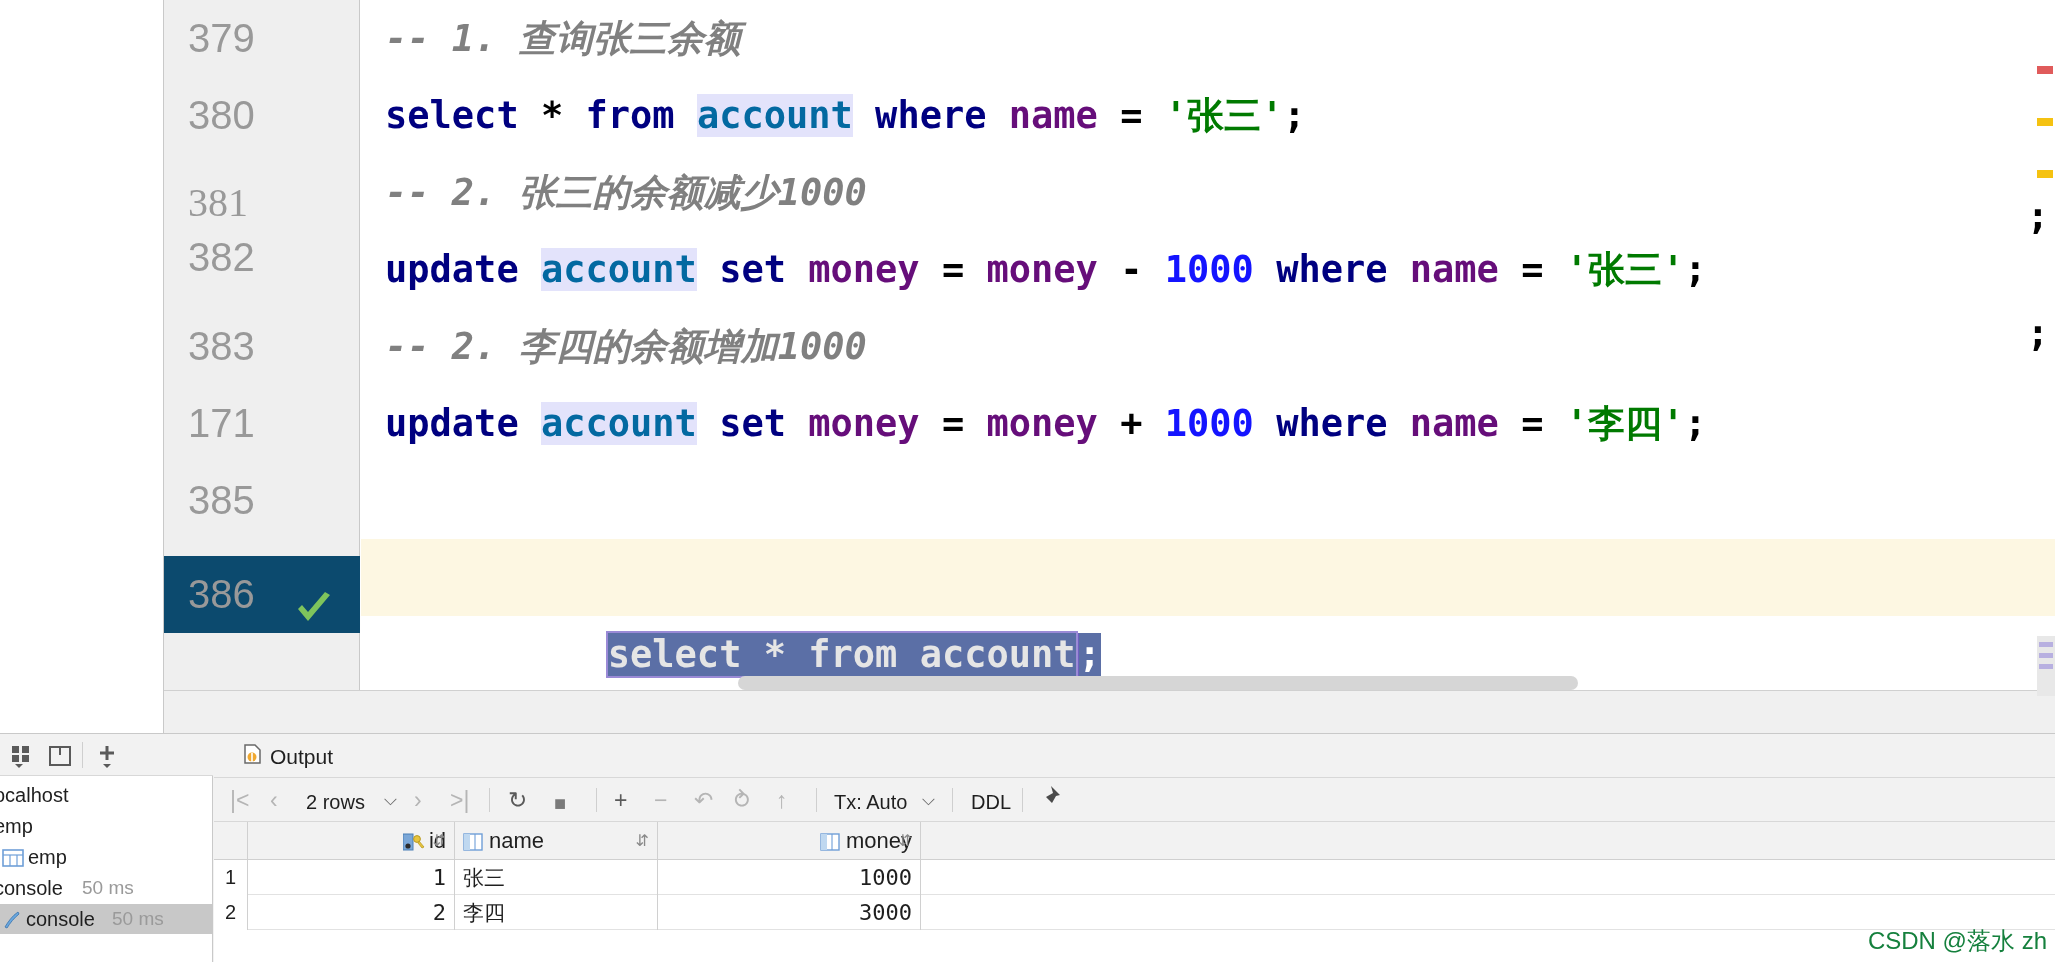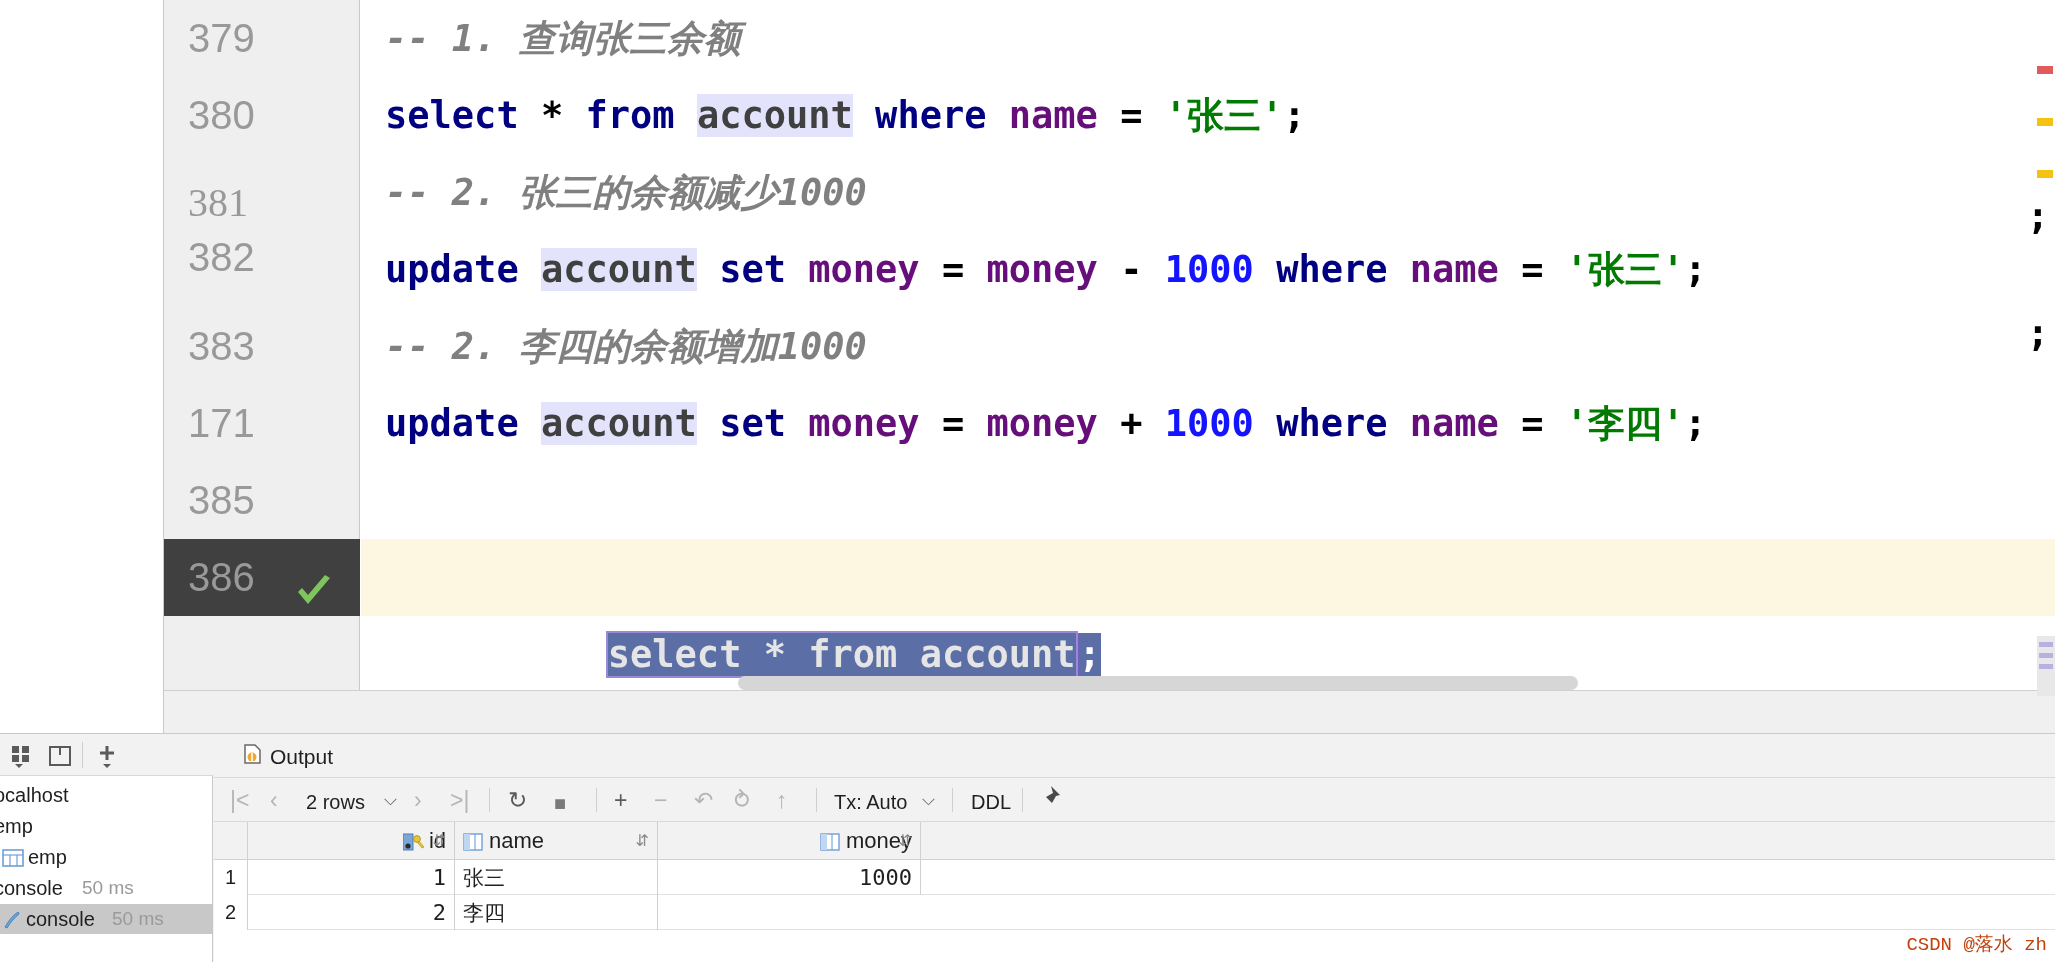--- a/index.html
+++ b/index.html
@@ -35,36 +35,36 @@
     position: absolute; left: 361px; top: 0; width: 1694px; height: 690px;
     background: #ffffff; overflow: hidden;
   }
 
   .ln {
     position: absolute; left: 0; width: 196px; height: 77px;
     color: #999999; font-family: "Liberation Sans", sans-serif;
     font-size: 40px; line-height: 77px; text-align: left;
   }
   .ln .num { position:absolute; left: 24px; top: 0; }
-  .ln.active { background: #404040; }
+  .ln.active { background: #0c4a6e; margin-top: 17px; }
   .ln .check {
     position:absolute; left: 130px; top: 20px; width: 40px; height: 38px;
   }
 
   .codeline {
     position: absolute; left: 0; width: 1878px; height: 77px;
     line-height: 77px; white-space: pre;
     font-family: "DejaVu Sans Mono", monospace;
     font-size: 37px; font-weight: bold;
   }
   .codeline.active-row { background: #fdf7e2; }
   .codeline .inner { position:absolute; left: 24px; top:0; }
 
   .kw      { color: #000080; }
-  .tbl     { color: #404040; background: #e3e3fb; }
+  .tbl     { color: #0369a1; background: #e3e3fb; }
   .col     { color: #660e7a; }
   .num-lit { color: #1414ff; }
   .str     { color: #007a00; }
   .punct   { color: #000000; }
   .op      { color: #000000; }
   .comment { color: #808080; font-style: italic; font-weight: bold; }
 
   .sel {
     background: #5b6fa6; color: #e5e5e5;
     outline: 2px solid #9a8ad6; outline-offset: 0;
@@ -182,21 +182,21 @@
     position:absolute; height:35px; line-height:35px; font-size:22px;
     font-family:"DejaVu Sans Mono", monospace; color:#1f1f1f;
     border-right:1px solid #d0d0d0; padding:0 8px; white-space:nowrap; overflow:hidden;
   }
   .grow .c.r { text-align:right; }
   .grow .c.cn { font-family:"Liberation Sans", sans-serif; font-size:21px; }
 
   .sort-arrows { color:#8a8a8a; font-size: 16px; }
   .watermark {
     position:absolute; right: 8px; bottom: 6px;
-    font-size: 19px; color:#c2410c; font-family:Liberation Mono, monospace;
+    font-size: 24px; color:#15803d; font-family:Liberation Sans, sans-serif;
   }
   .colicon {
     display:inline-block; width:20px; height:18px; vertical-align:-3px; margin-right:6px;
   }
 </style>
 </head>
 <body>
 
 <div class="root">
 
@@ -432,19 +432,20 @@
         <div class="grow" style="top:38px;">
           <span class="rn">1</span>
           <span class="c r" style="left:34px;width:207px;">1</span>
           <span class="c cn" style="left:241px;width:203px;">张三</span>
           <span class="c r" style="left:444px;width:263px;">1000</span>
         </div>
         <div class="grow" style="top:73px;">
           <span class="rn">2</span>
           <span class="c r" style="left:34px;width:207px;">2</span>
           <span class="c cn" style="left:241px;width:203px;">李四</span>
+          <span class="c r" style="left:444px;width:263px;">3000</span>
         </div>
       </div>
 
       <div class="watermark">CSDN @落水 zh</div>
     </div>
   </div>
 </div>
 
 </body></html>

